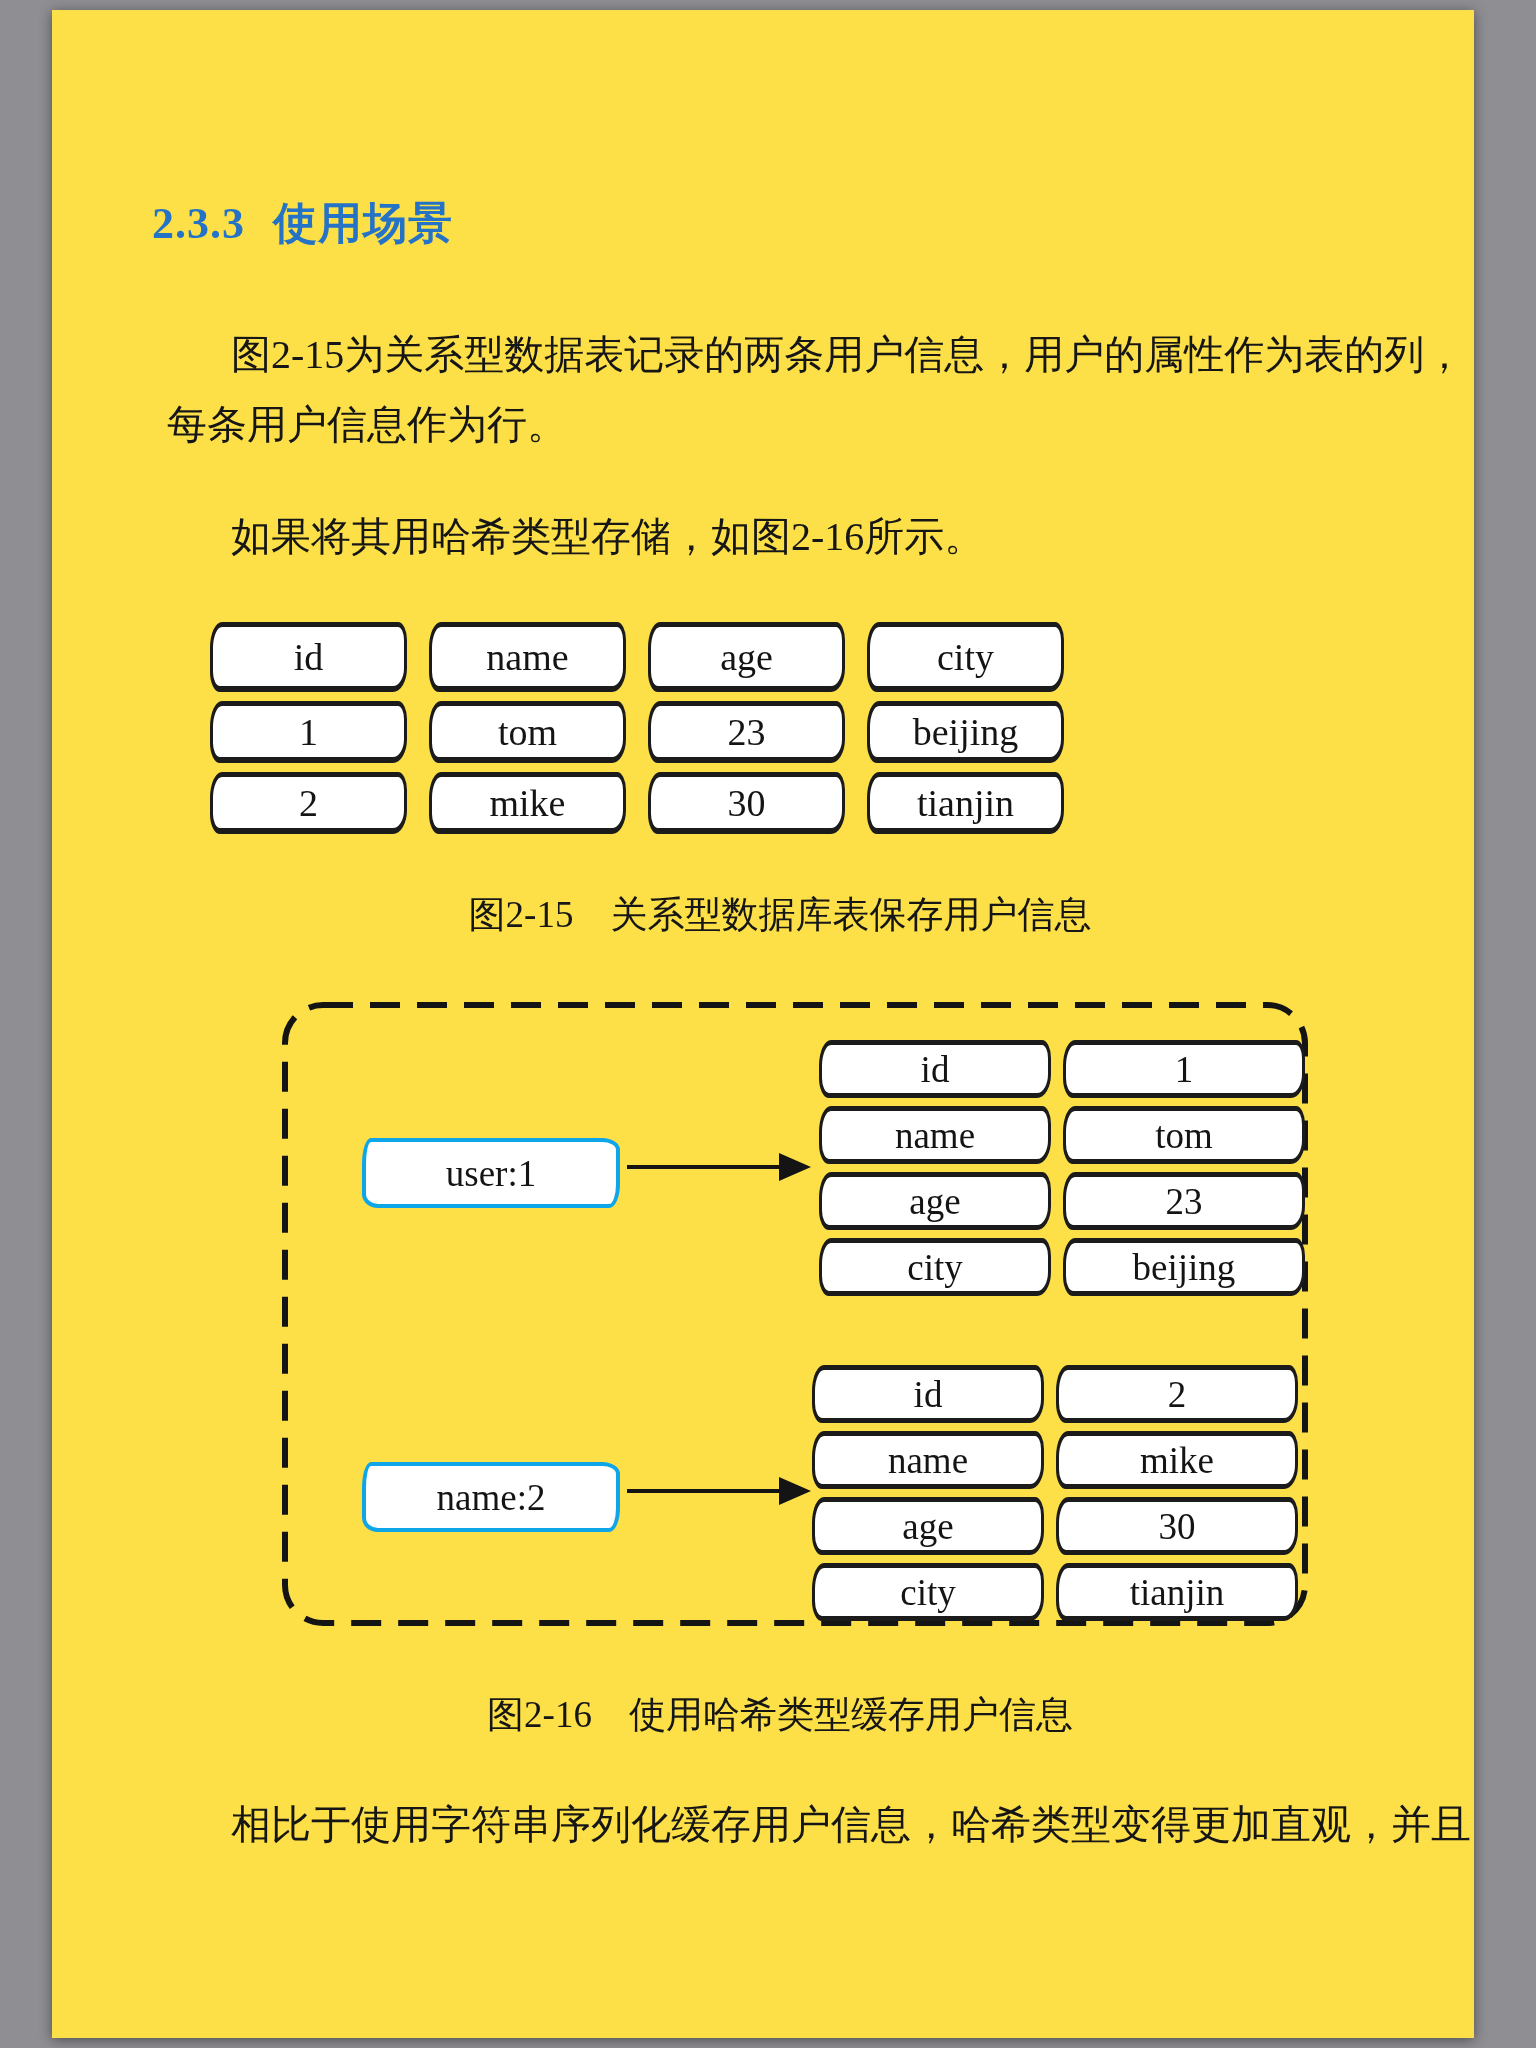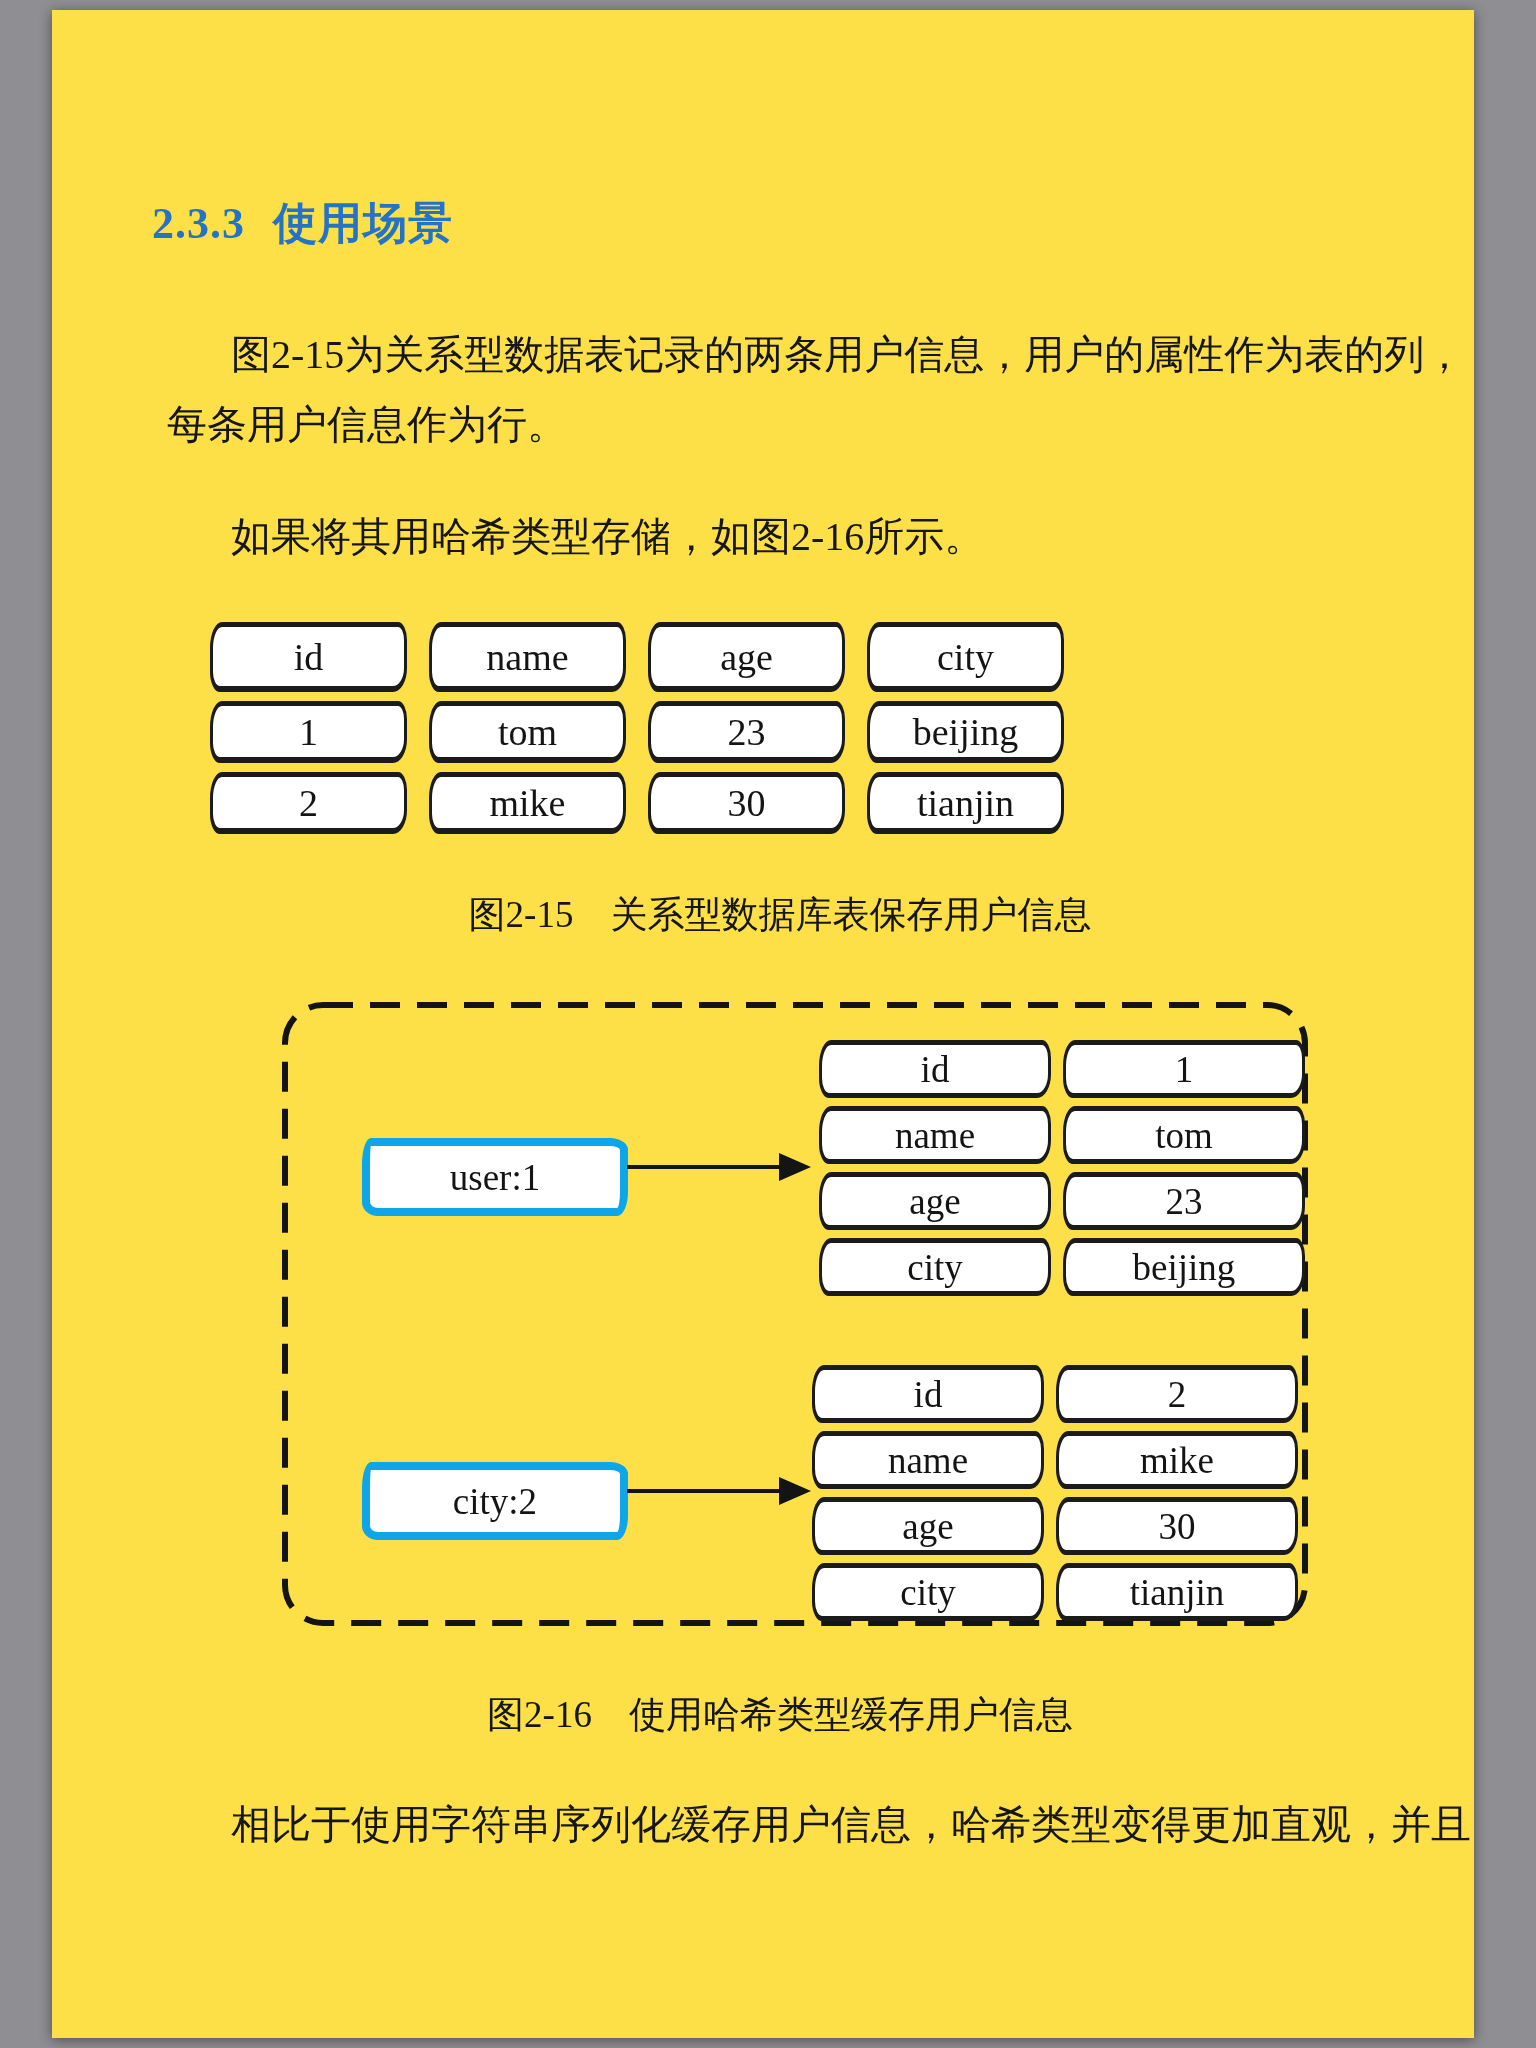--- a/index.html
+++ b/index.html
@@ -55,21 +55,21 @@
   }
   
   .fig16{
     position:absolute;left:228px;top:990px;width:1030px;height:628px;
   }
   .fig16 svg{position:absolute;left:0;top:0;}
   .keybox{
     position:absolute;width:250px;height:62px;
     display:flex;align-items:center;justify-content:center;
     font-size:37px;color:#141414;
-    border:8px solid #0ea5e9;
+    border:4px solid #0ea5e9;
     border-radius:9px 18px 11px 16px / 26px 12px 24px 14px;
     background:#fff;
   }
   .arrow{position:absolute;width:186px;height:28px;}
   .arrow .shaft{
     position:absolute;left:0;top:12px;width:154px;height:4px;background:#141414;
   }
   .arrow .head{
     position:absolute;left:152px;top:0;width:0;height:0;
     border-left:32px solid #141414;
@@ -133,21 +133,21 @@
         <div class="cell">id</div>
         <div class="cell">1</div>
         <div class="cell">name</div>
         <div class="cell">tom</div>
         <div class="cell">age</div>
         <div class="cell">23</div>
         <div class="cell">city</div>
         <div class="cell">beijing</div>
       </div>
 
-      <div class="keybox" style="left:82px;top:462px">city:2</div>
+      <div class="keybox" style="left:82px;top:462px">name:2</div>
       <div class="arrow" style="left:347px;top:477px">
         <span class="shaft"></span>
         <span class="head"></span>
       </div>
       <div class="hashtable" style="left:532px;top:365px">
         <div class="cell">id</div>
         <div class="cell">2</div>
         <div class="cell">name</div>
         <div class="cell">mike</div>
         <div class="cell">age</div>

